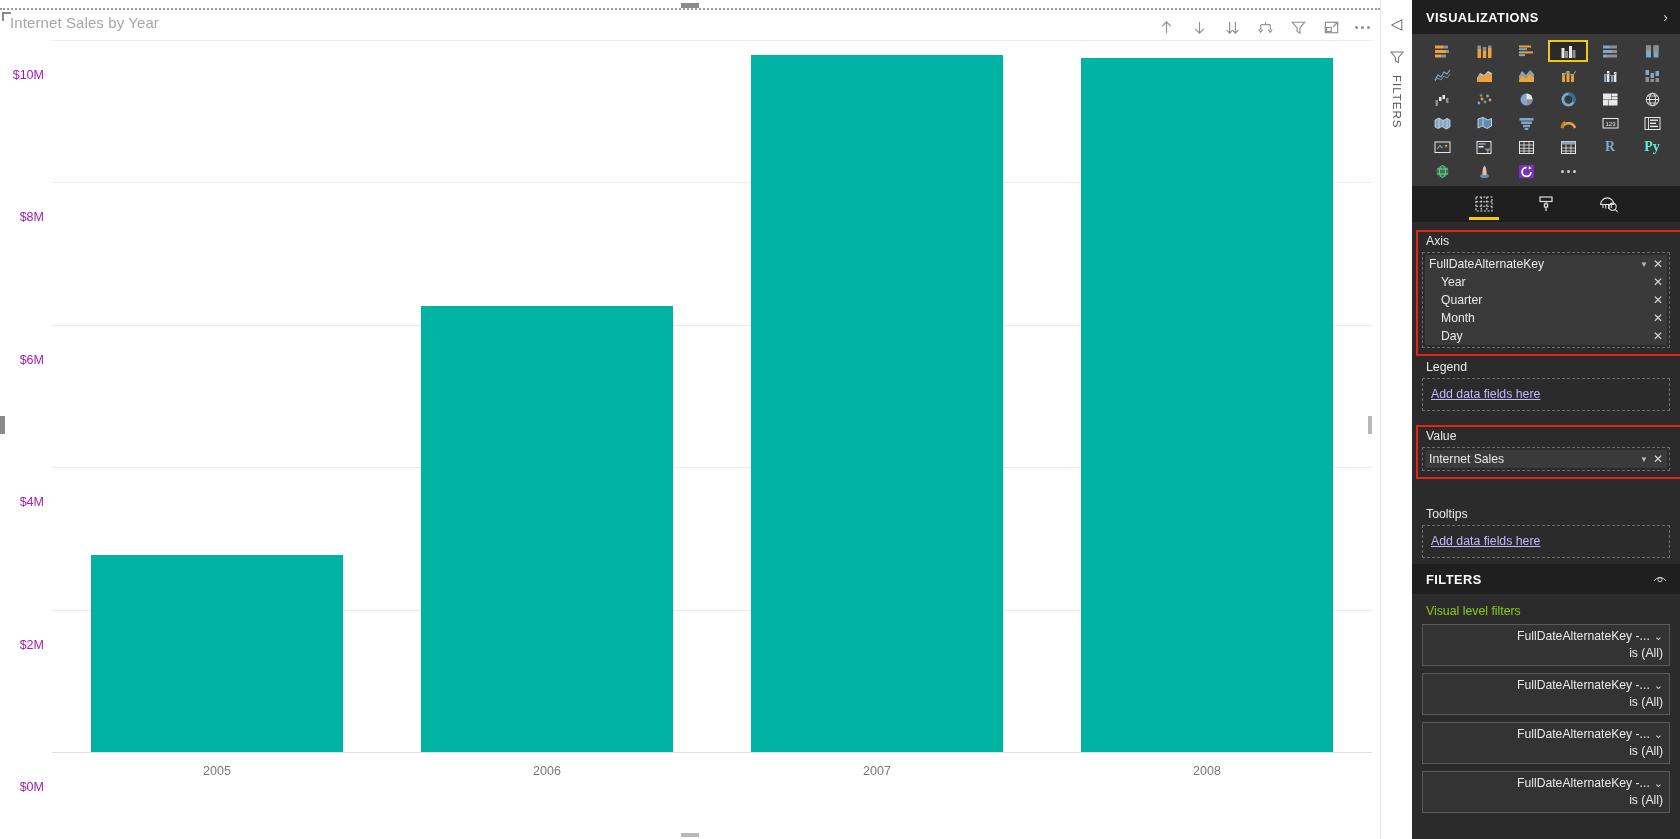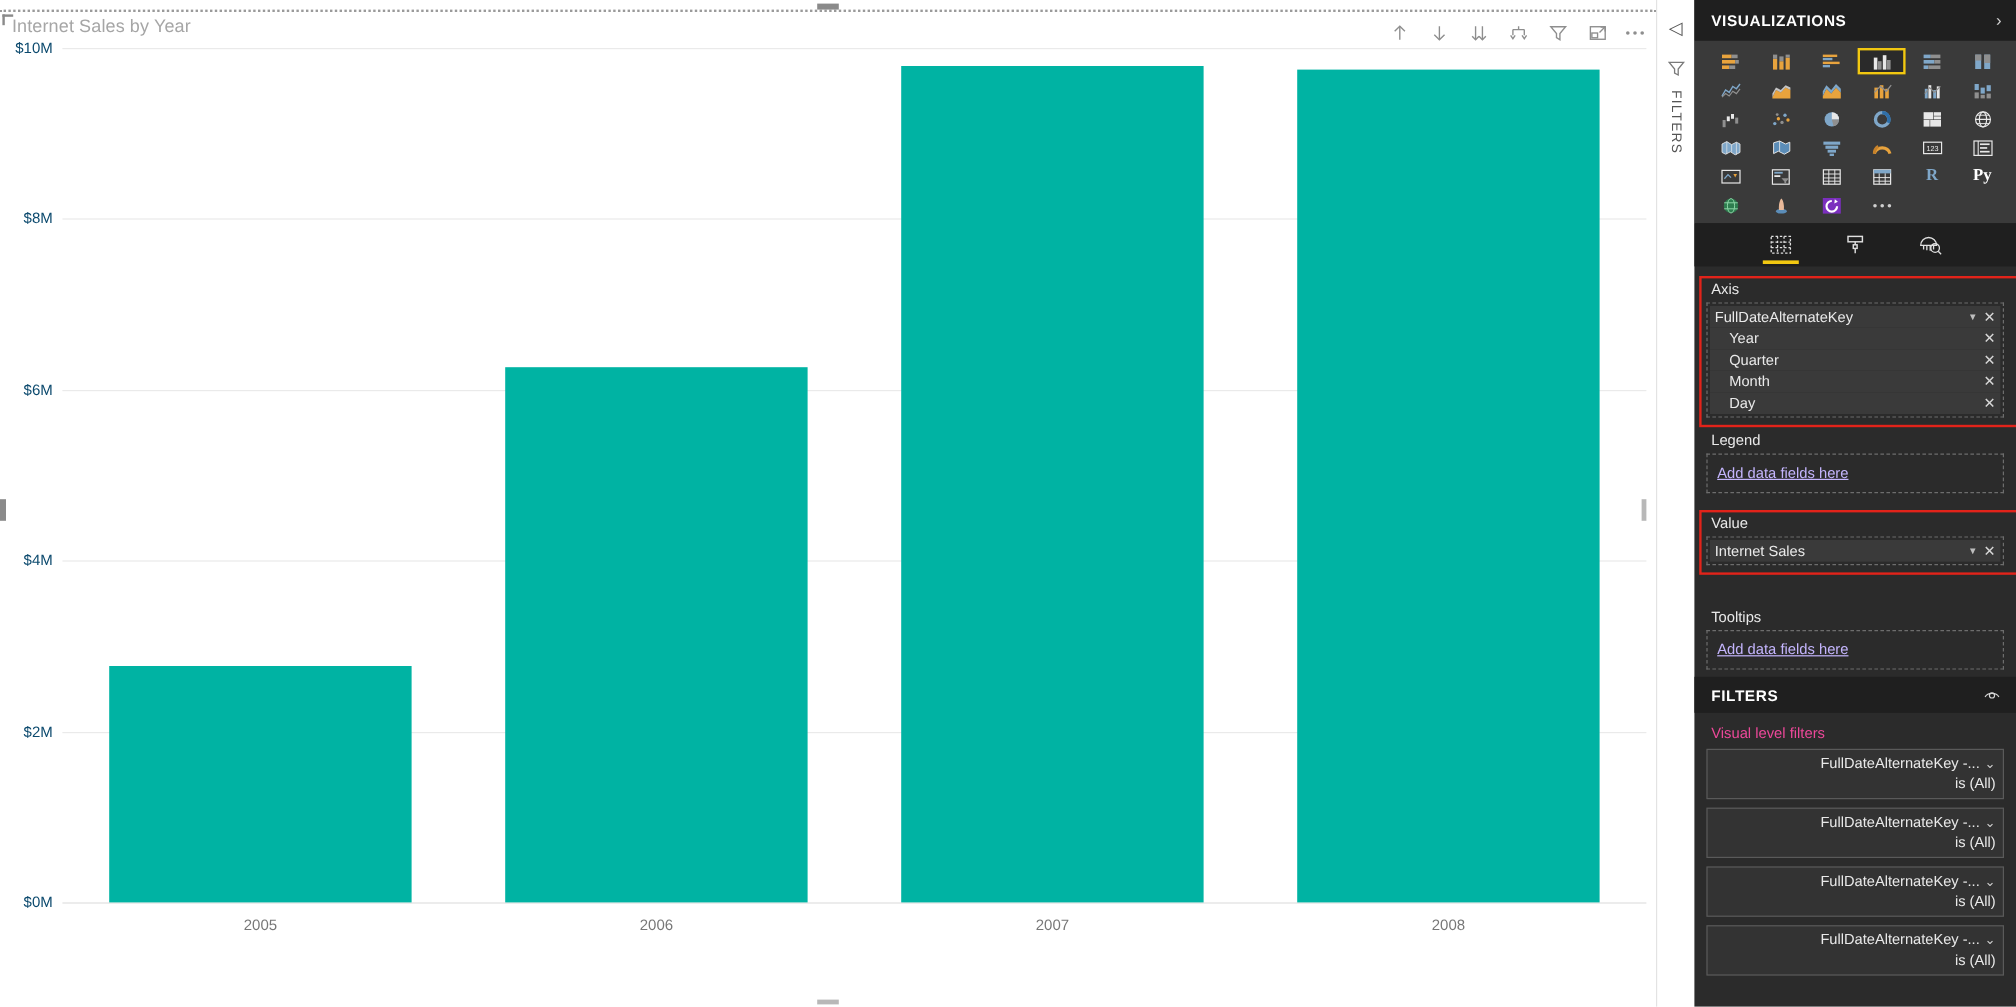--- a/index.html
+++ b/index.html
@@ -60,22 +60,23 @@
 
   
   .plot {
     position: absolute; left: 0; right: 8px; top: 30px; bottom: 0;
   }
   .yaxis {
     position: absolute; left: 0; top: 0; width: 52px; height: 712px;
   }
   .ytick {
     position: absolute; right: 8px;
-    font-size: 12.5px; color: #0c4a6e; transform: translateY(-50%);
+    font-size: 12.5px; color: #a21caf; transform: translateY(-50%);
     white-space: nowrap;
+    margin-top: 35px;
   }
   .gridwrap {
     position: absolute; left: 52px; right: 0; top: 0; height: 712px;
   }
   .gridline {
     position: absolute; left: 0; right: 0; height: 1px; background: #eaeaea;
   }
   .gridline.base { background: #e0e0e0; }
   .bars {
     position: absolute; left: 52px; right: 0; top: 0; height: 712px;
@@ -173,21 +174,21 @@
   
   .filters-head {
     margin-top: 6px; height: 30px; background: #1f1f1f;
     display: flex; align-items: center; justify-content: space-between;
     padding: 0 12px 0 14px;
   }
   .filters-head-title { font-size: 12.8px; font-weight: bold; letter-spacing: .5px; color: #fff; }
   .filters-eye { width: 16px; height: 16px; color: #d5d5d5; cursor: pointer; }
   .filters-eye svg { width: 100%; height: 100%; display: block; }
   .filters-body { padding: 8px 10px 0 10px; overflow: hidden; flex: 1 1 auto; }
-  .filters-subtitle { font-size: 12.3px; color: #ec4899; padding: 2px 0 6px 4px; }
+  .filters-subtitle { font-size: 12.3px; color: #84cc16; padding: 2px 0 6px 4px; }
   .filter-card {
     border: 1px solid #5a5a5a; background: #333333;
     padding: 4px 6px 5px 6px; margin-bottom: 7px; position: relative; text-align: right;
   }
   .filter-card-top { display: flex; align-items: center; }
   .filter-card-name {
     flex: 1 1 auto; font-size: 12.2px; color: #e9e9e9;
     white-space: nowrap; overflow: hidden;
   }
   .filter-card-chevron { font-size: 11px; color: #cfcfcf; padding-left: 4px; cursor: pointer; }
@@ -540,21 +541,21 @@
             <rect x="1.5" y="1.5" width="14" height="12" fill="none" stroke="#e8e8e8" stroke-width="1"></rect>
             <rect x="1.5" y="1.5" width="14" height="3" fill="#7FA7C9"></rect>
             <path d="M1.5 8 H15.5 M1.5 11 H15.5" stroke="#e8e8e8" stroke-width=".8"></path>
             <path d="M6 4.5 V13.5 M11 4.5 V13.5" stroke="#e8e8e8" stroke-width=".8"></path>
           </svg>
         </div>
         <div class="viz-cell">
           <span style="color:#7FA7C9;font-size:14px;font-weight:bold;font-family:'Liberation Serif',serif;">R</span>
         </div>
         <div class="viz-cell">
-          <span style="color:#ffffff;font-size:14px;font-weight:bold;font-family:'Liberation Serif',serif;">Py</span>
+          <span style="color:#5eead4;font-size:14px;font-weight:bold;font-family:'Liberation Serif',serif;">Py</span>
         </div>
         <div class="viz-cell">
           <svg width="17" height="15" viewBox="0 0 17 15">
             <circle cx="8.5" cy="7.5" r="6" fill="#2E7D4F"></circle>
             <path d="M2.8 5 H14.2 M2.8 10 H14.2" stroke="#8fd6a8" stroke-width=".8"></path>
             <ellipse cx="8.5" cy="7.5" rx="3" ry="6" fill="none" stroke="#8fd6a8" stroke-width=".8"></ellipse>
           </svg>
         </div>
         <div class="viz-cell">
           <svg width="17" height="15" viewBox="0 0 17 15">

